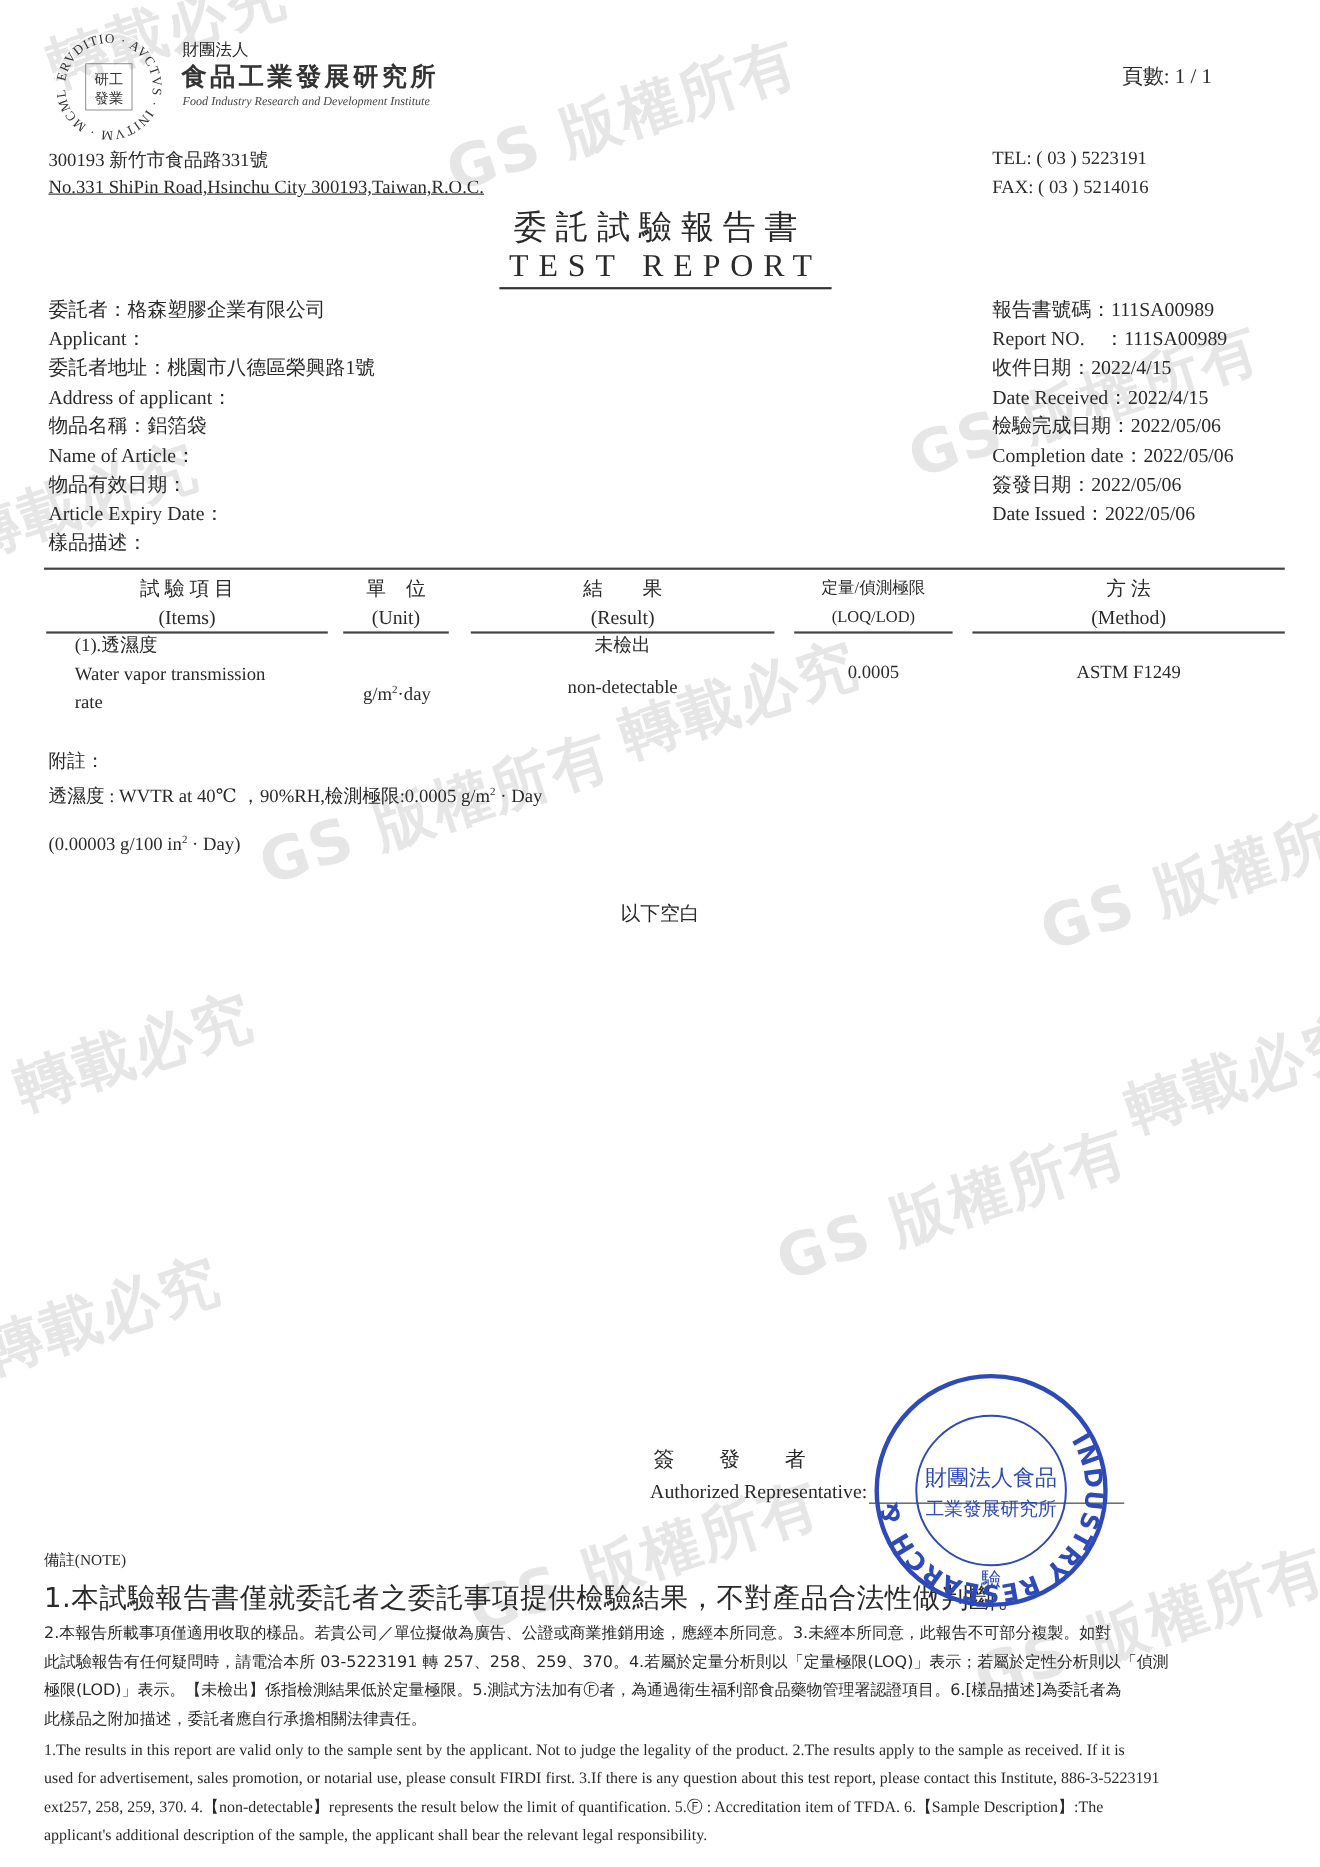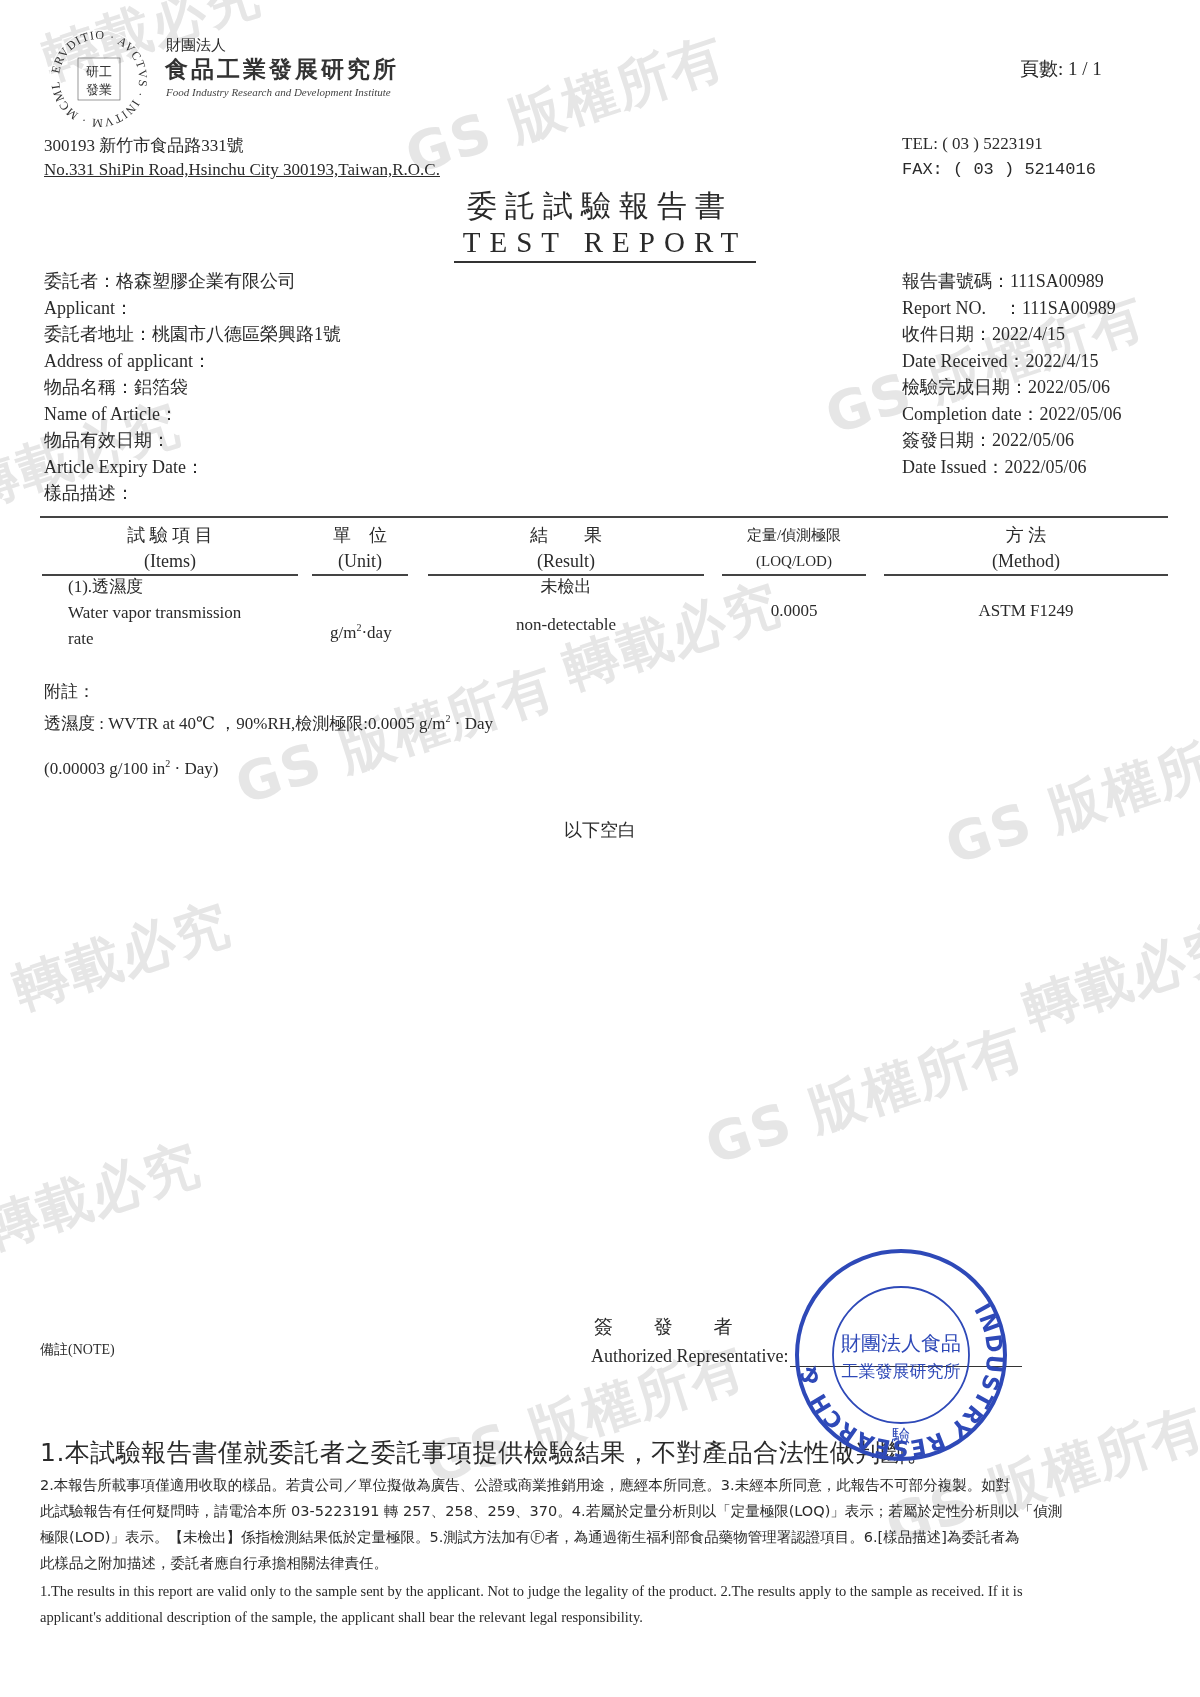--- a/index.html
+++ b/index.html
@@ -24,21 +24,21 @@
   .rule-top { left:40px; top:516px; width:1128px; border-top:2px solid #444; }
   .th { font-size:18px; text-align:center; line-height:26px; }
   .th-u { border-bottom:2px solid #444; }
   .td { font-size:17px; line-height:26px; }
   .notes { left:44px; font-size:17px; }
   .blank { left:0; width:1200px; text-align:center; top:818px; font-size:18px; }
   .sign-zh { left:594px; top:1314px; font-size:19px; letter-spacing:18px; }
   .sign-en { left:591px; top:1346px; font-size:18px; }
   .sign-line { left:790px; top:1366px; width:232px; border-top:1.5px solid #333; }
   .stamp { left:792px; top:1246px; width:218px; height:218px; z-index:3; }
-  .note-title { left:40px; top:1341px; font-size:14px; }
+  .note-title { left:40px; top:1410px; font-size:14px; }
   .note1 { left:40px; top:1436px; font-size:25px; font-family:"DejaVu Sans", sans-serif; letter-spacing:0.5px; }
   .note-zh { left:40px; top:1472px; width:1130px; font-size:14.5px; line-height:26px; font-family:"DejaVu Sans", sans-serif; }
   .note-en { left:40px; top:1578px; width:1130px; font-size:14.5px; line-height:26px; }
   sup { font-size:10px; }
 </style>
 </head>
 <body>
 
 <div class="wm" style="left:40px;top:-10px;">轉載必究</div>
 <div class="wm" style="left:400px;top:70px;">GS 版權所有</div>
@@ -67,21 +67,21 @@
   <text x="51" y="66" font-size="13" text-anchor="middle" fill="#333" font-family="DejaVu Sans, sans-serif">發業</text>
 </svg>
 <div class="abs fg org-top">財團法人</div>
 <div class="abs fg org-name">食品工業發展研究所</div>
 <div class="abs fg org-en">Food Industry Research and Development Institute</div>
 <div class="abs fg page-no">頁數: 1 / 1</div>
 
 <div class="abs fg addr" style="top:134px;">300193 新竹市食品路331號</div>
 <div class="abs fg addr" style="top:160px;text-decoration:underline;">No.331 ShiPin Road,Hsinchu City 300193,Taiwan,R.O.C.</div>
 <div class="abs fg contact" style="top:134px;">TEL: ( 03 ) 5223191</div>
-<div class="abs fg contact" style="top:160px;font-family:Liberation Mono, monospace;">FAX: ( 03 ) 5214016</div>
+<div class="abs fg contact" style="top:160px;">FAX: ( 03 ) 5214016</div>
 
 <div class="abs fg title-zh">委託試驗報告書</div>
 <div class="abs fg title-en">TEST REPORT</div>
 
 <div class="abs fg info info-left">
   <div>委託者：格森塑膠企業有限公司</div>
   <div>Applicant：</div>
   <div>委託者地址：桃園市八德區榮興路1號</div>
   <div>Address of applicant：</div>
   <div>物品名稱：鋁箔袋</div>
@@ -171,14 +171,16 @@
 <div class="abs fg note-title">備註(NOTE)</div>
 <div class="abs fg note1">1.本試驗報告書僅就委託者之委託事項提供檢驗結果，不對產品合法性做判斷。</div>
 <div class="abs fg note-zh">
   <div>2.本報告所載事項僅適用收取的樣品。若貴公司／單位擬做為廣告、公證或商業推銷用途，應經本所同意。3.未經本所同意，此報告不可部分複製。如對</div>
   <div>此試驗報告有任何疑問時，請電洽本所 03-5223191 轉 257、258、259、370。4.若屬於定量分析則以「定量極限(LOQ)」表示；若屬於定性分析則以「偵測</div>
   <div>極限(LOD)」表示。【未檢出】係指檢測結果低於定量極限。5.測試方法加有Ⓕ者，為通過衛生福利部食品藥物管理署認證項目。6.[樣品描述]為委託者為</div>
   <div>此樣品之附加描述，委託者應自行承擔相關法律責任。</div>
 </div>
 <div class="abs fg note-en">
   <div>1.The results in this report are valid only to the sample sent by the applicant. Not to judge the legality of the product. 2.The results apply to the sample as received. If it  is</div>
+  <div>used for advertisement, sales promotion, or notarial use, please consult FIRDI first. 3.If there is any question about this test report, please contact this Institute, 886-3-5223191</div>
+  <div>ext257,  258, 259, 370. 4.【non-detectable】represents the result below the limit of quantification. 5.Ⓕ : Accreditation item of TFDA. 6.【Sample Description】:The</div>
   <div>applicant's additional description of the sample, the applicant shall bear the relevant legal responsibility.</div>
 </div>
 
 </body></html>

